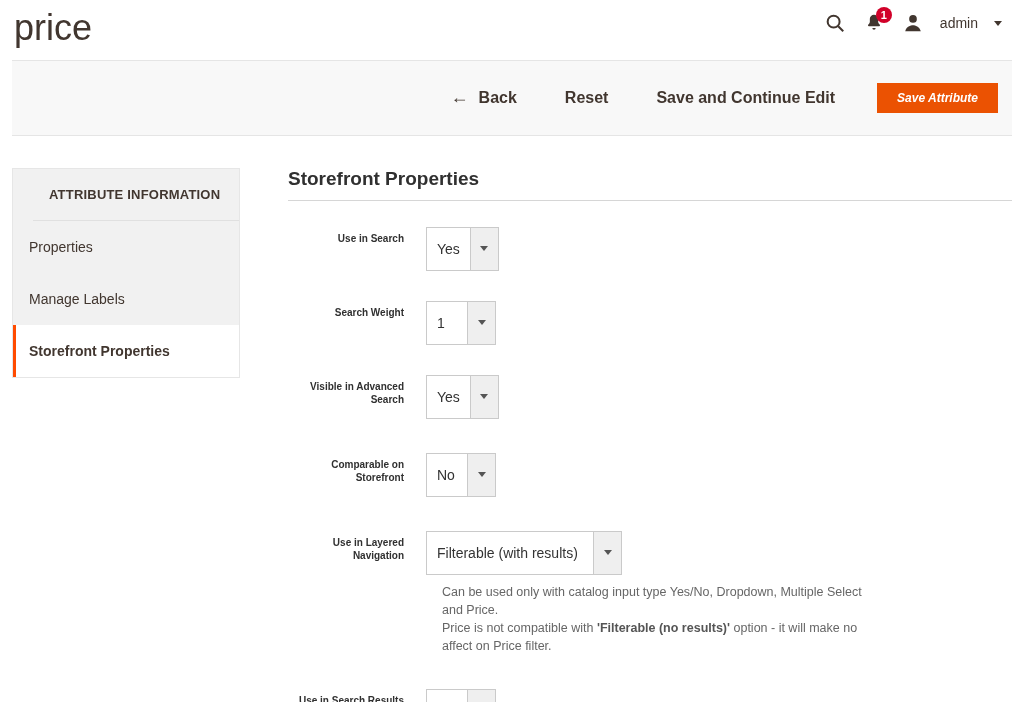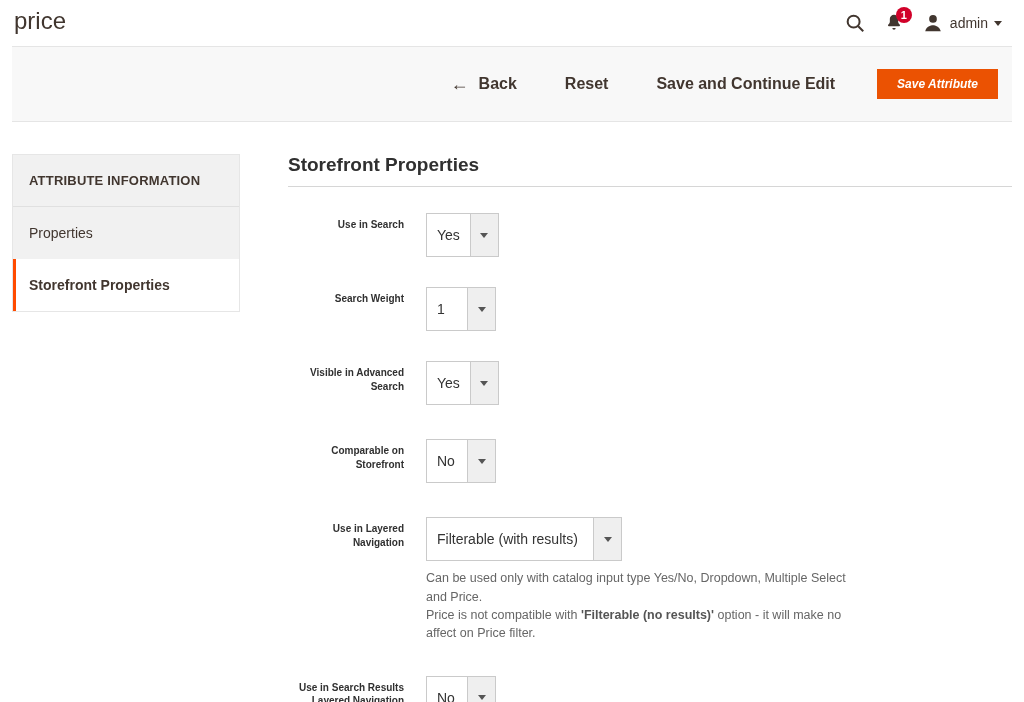--- a/index.html
+++ b/index.html
@@ -30,21 +30,21 @@
     position: relative;
   }
   
   .header-row {
     display: flex;
     align-items: flex-start;
     justify-content: space-between;
     padding: 0 10px 12px 2px;
   }
   .page-title {
-    font-size: 24px;
+    font-size: 36px;
     font-weight: 400;
     color: var(--text-dark);
     margin: 0;
     line-height: 1.1;
   }
   .header-icons {
     display: flex;
     align-items: center;
     gap: 18px;
     margin-top: 4px;
@@ -64,21 +64,21 @@
     background: var(--accent-red);
     color: #fff;
     font-size: 11px;
     line-height: 16px;
     min-width: 16px; height: 16px;
     border-radius: 8px;
     text-align: center;
     padding: 0 3px;
     font-weight: 600;
   }
-  .admin-account { display: flex; align-items: center; gap: 6px; cursor: pointer; }
+  .admin-account { display: flex; align-items: center; gap: 16px; cursor: pointer; }
   .admin-label { font-size: 14px; color: #41362f; }
   .caret-down {
     width: 0; height: 0;
     border-left: 4px solid transparent;
     border-right: 4px solid transparent;
     border-top: 5px solid #41362f;
     display: inline-block;
   }
 
   
@@ -124,20 +124,21 @@
     background: var(--panel-bg);
     border: 1px solid #e6e6e6;
   }
   .sidebar-head {
     font-size: 13px;
     font-weight: 700;
     color: #41362f;
     padding: 18px 16px;
     border-bottom: 1px solid #e0e0e0;
     letter-spacing: .2px;
+    margin-left: 20px;
   }
   .sidebar-item {
     display: block;
     padding: 18px 16px;
     font-size: 14px;
     color: #41362f;
     cursor: pointer;
     position: relative;
   }
   .sidebar-item.active {
@@ -177,20 +178,21 @@
     padding-top: 5px;
     line-height: 1.35;
   }
   .field-control { flex: 0 0 auto; max-width: 560px; }
   .field-note {
     font-size: 12.5px;
     color: var(--text-muted);
     line-height: 1.45;
     margin-top: 8px;
     max-width: 430px;
+    margin-left: 16px;
   }
   .field-note strong { color: #555; }
 
   
   .faux-select {
     display: inline-flex;
     border: 1px solid var(--border);
     background: #fff;
     height: 44px;
     min-width: 70px;
@@ -268,20 +270,23 @@
   </div>
 
   <div class="body">
 
     <div class="sidebar">
       <div class="sidebar-head">ATTRIBUTE INFORMATION</div>
 
       <div class="sidebar-item">
         <span>Properties</span>
       </div>
+      <div class="sidebar-item">
+        <span>Manage Labels</span>
+      </div>
       <div class="sidebar-item active">
         <span>Storefront Properties</span>
       </div>
     </div>
 
     <div class="main">
       <h2 class="section-title">Storefront Properties</h2>
       <hr class="section-rule">
 
       <div class="field-row tight">

